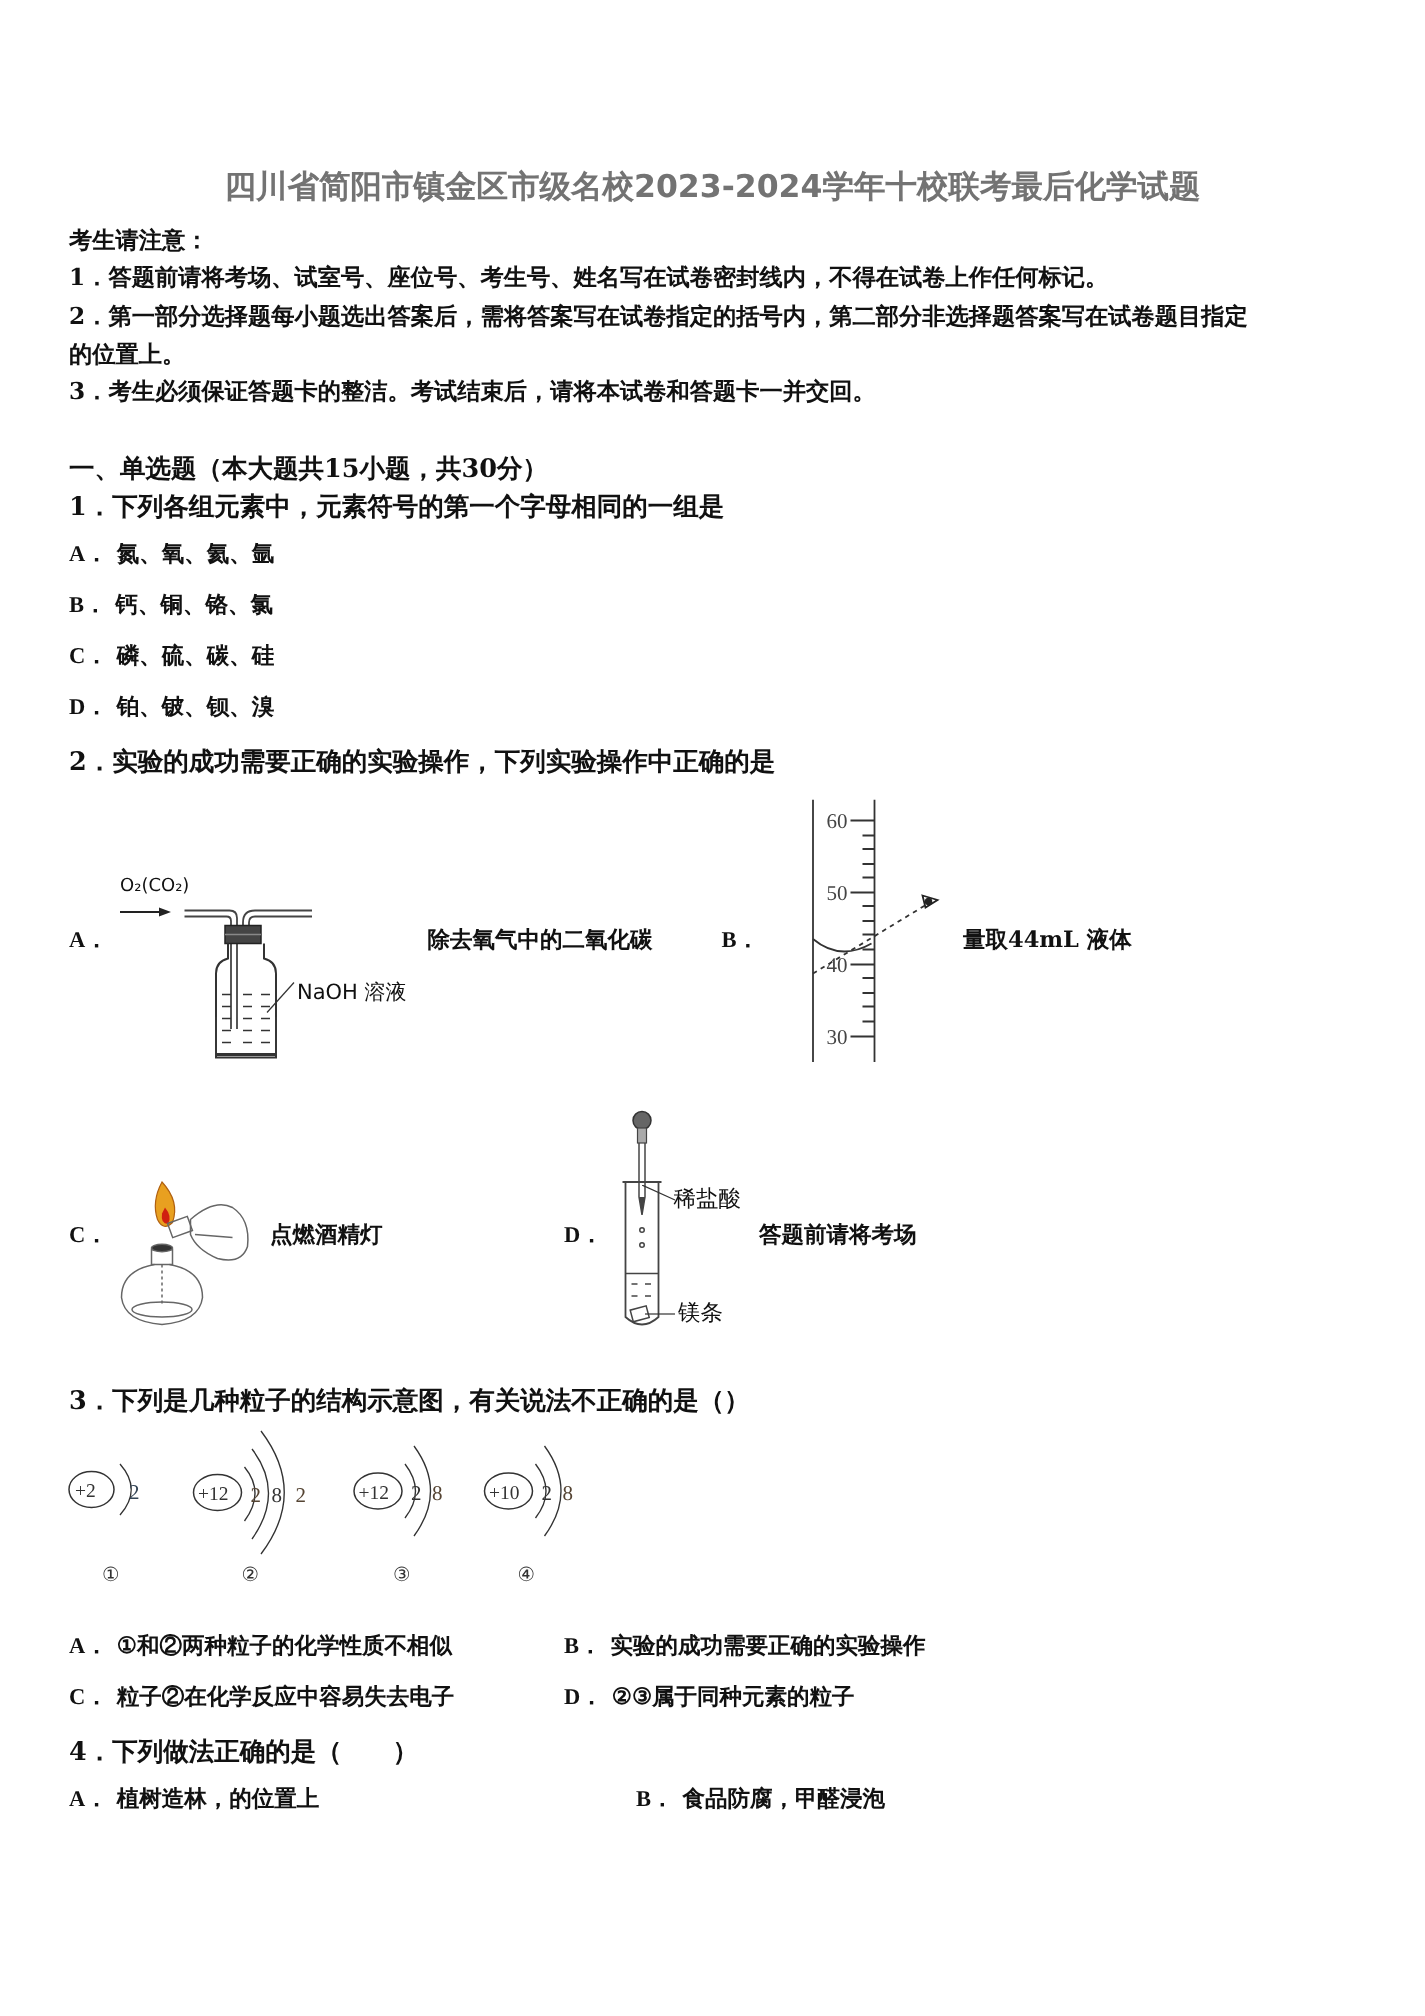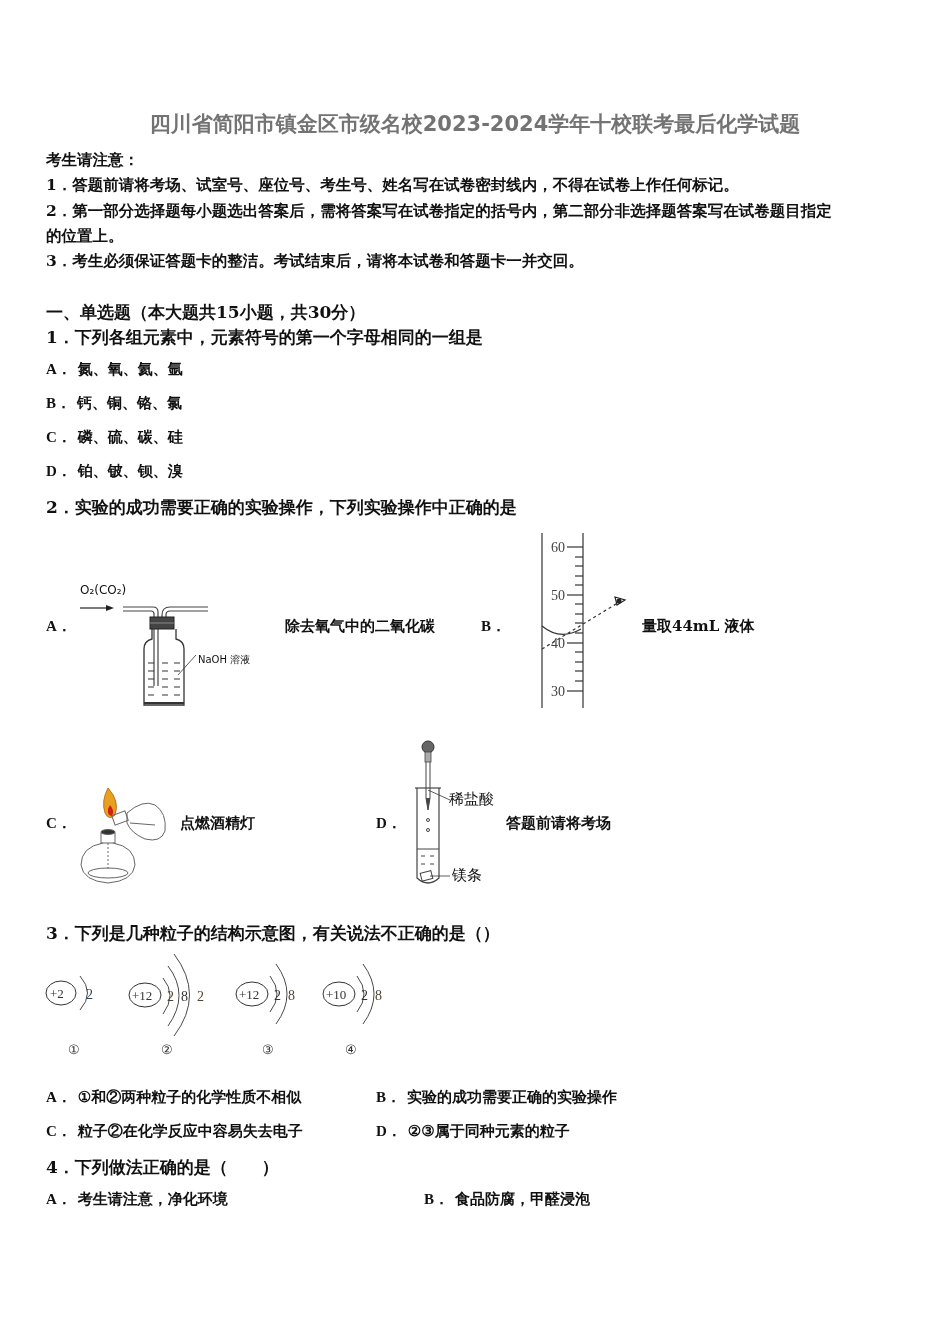--- a/index.html
+++ b/index.html
@@ -84,21 +84,21 @@
         <line x1="96" y1="96" x2="102" y2="96"></line>
       <line x1="70" y1="104" x2="76" y2="104"></line>
         <line x1="84" y1="104" x2="90" y2="104"></line>
         <line x1="96" y1="104" x2="102" y2="104"></line>
       <line x1="70" y1="112" x2="76" y2="112"></line>
         <line x1="84" y1="112" x2="90" y2="112"></line>
         <line x1="96" y1="112" x2="102" y2="112"></line>
     </g>
     <line x1="100" y1="92" x2="118" y2="72" stroke="#333" stroke-width="0.8"></line>
   </svg>
-  <div class="abs small-sans" style="left:120px; top:70px; font-size:10px;">NaOH 溶液</div>
+  <div class="abs small-sans" style="left:120px; top:70px; font-size:14px;">NaOH 溶液</div>
 </div>
 <div class="abs opt" style="left:285px; top:617px;">除去氧气中的二氧化碳</div>
 
 <div class="abs opt" style="left:481px; top:617px;">
   <span class="lbl">B．</span>
 </div>
 <svg class="abs" style="left:535px; top:533px;" width="110" height="178">
   <line x1="7" y1="0" x2="7" y2="175" stroke="#333" stroke-width="1.2"></line>
   <line x1="48" y1="0" x2="48" y2="175" stroke="#333" stroke-width="1.2"></line>
   <g stroke="#333" stroke-width="1.2">
@@ -237,17 +237,17 @@
 </div>
 <div class="abs opt" style="left:46px; top:1122px;">
   <span class="lbl">C．</span><span>粒子②在化学反应中容易失去电子</span>
 </div>
 <div class="abs opt" style="left:376px; top:1122px;">
   <span class="lbl">D．</span><span>②③属于同种元素的粒子</span>
 </div>
 
 <div class="abs line" style="top:1156px;">4．下列做法正确的是（　　）</div>
 <div class="abs opt" style="left:46px; top:1190px;">
-  <span class="lbl">A．</span><span>考生请注意，净化环境</span>
+  <span class="lbl">A．</span><span>植树造林，的位置上</span>
 </div>
 <div class="abs opt" style="left:376px; top:1190px;margin-left:48px;">
   <span class="lbl">B．</span><span>食品防腐，甲醛浸泡</span>
 </div>
 
 </body></html>

